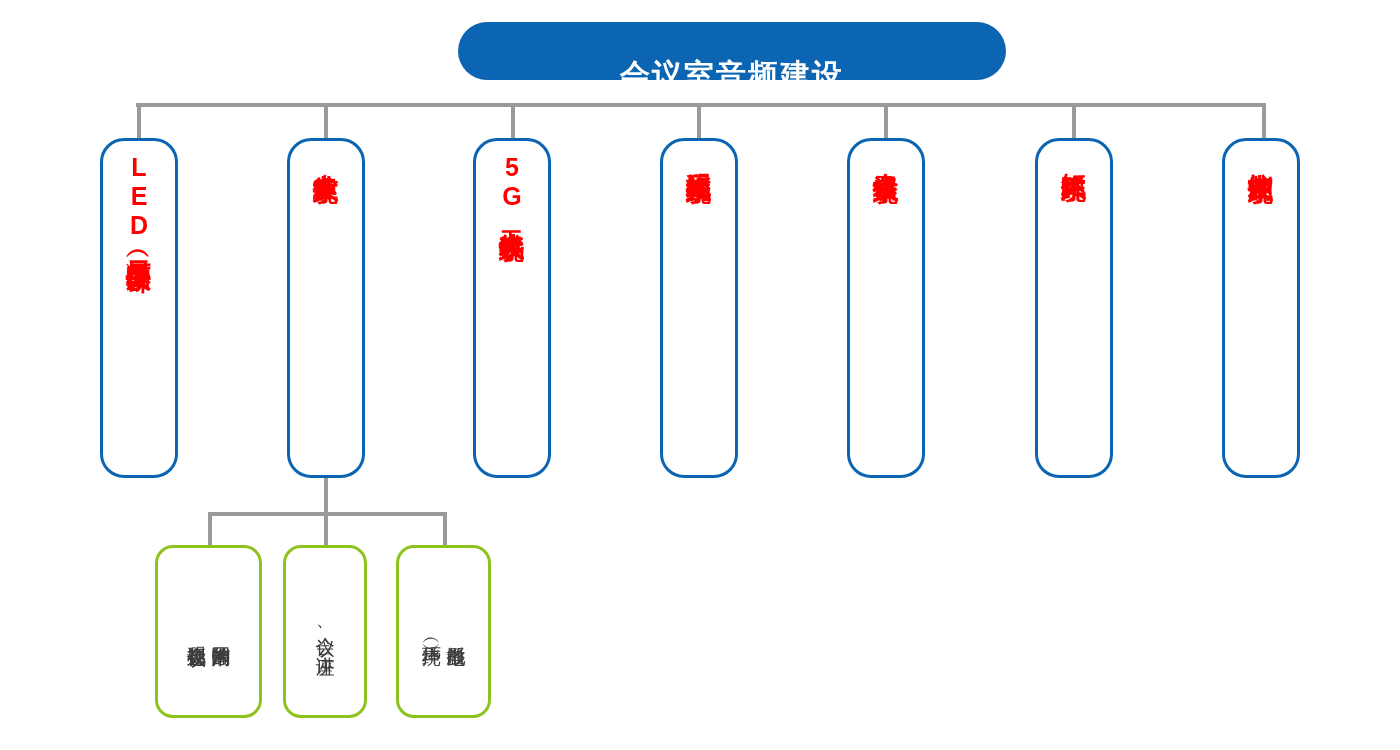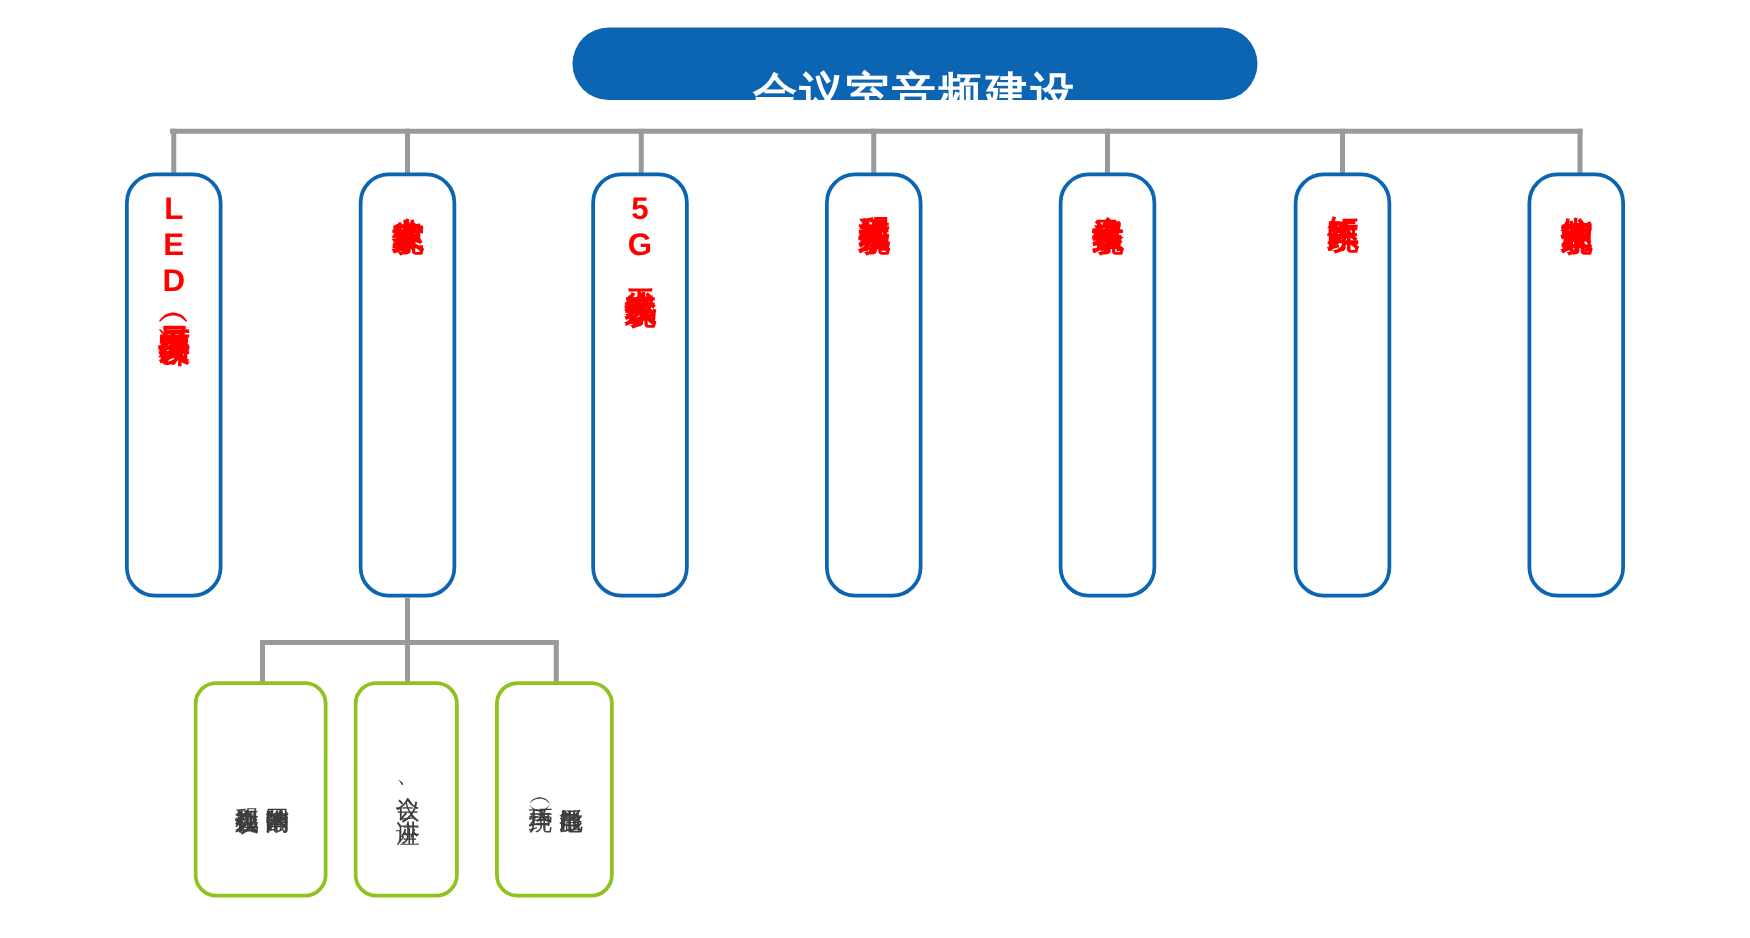--- a/index.html
+++ b/index.html
@@ -28,21 +28,21 @@
     height: 58px;
     background: #0B65B2;
     border-radius: 29px;
     display: flex;
     align-items: center;
     justify-content: center;
     box-sizing: border-box;
   }
   .root-node .root-label {
     color: #ffffff;
-    font-size: 35px;
+    font-size: 30px;
     font-weight: bold;
     letter-spacing: 2px;
     line-height: 1;
     white-space: nowrap;
     margin-top: 47px;
   }
 
   
   .line-h {
     position: absolute;

